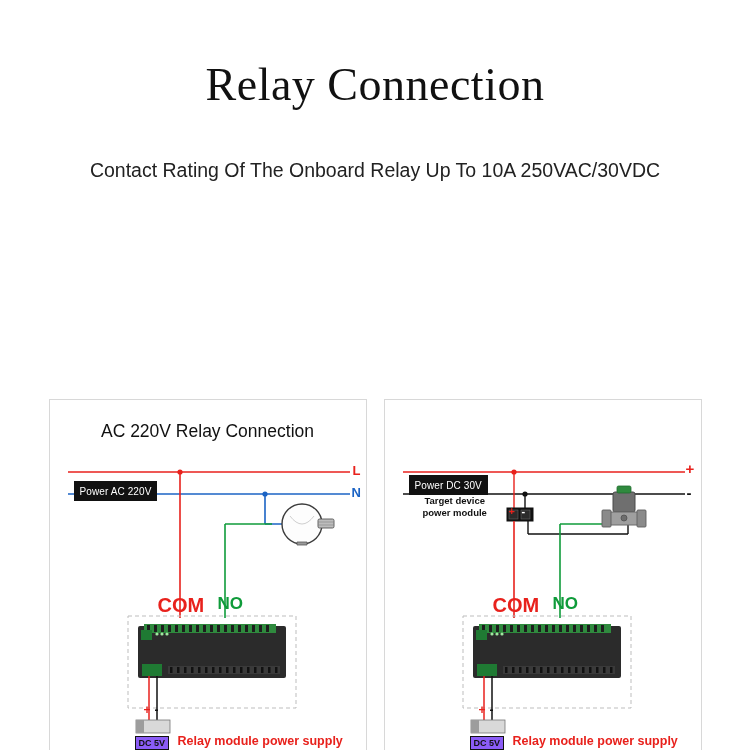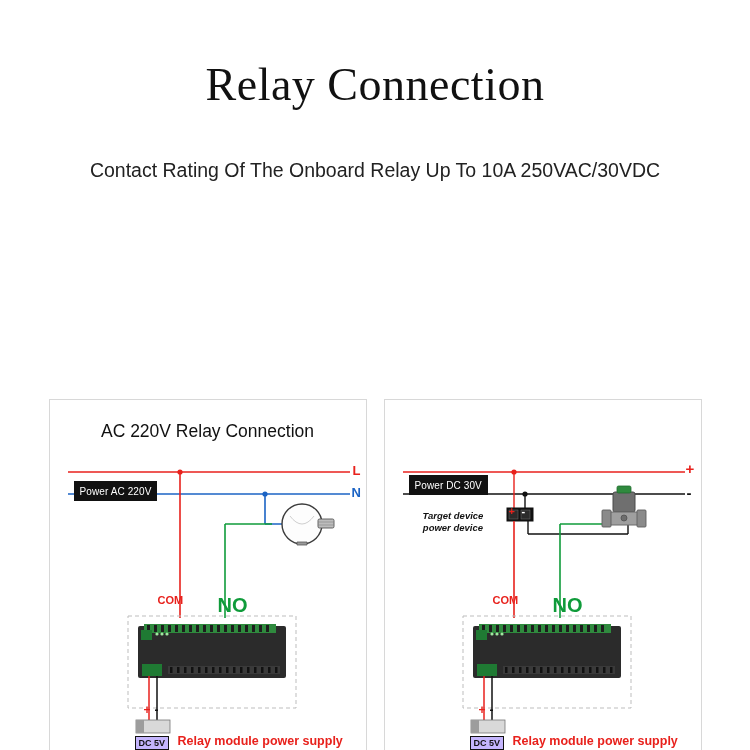--- a/index.html
+++ b/index.html
@@ -87,36 +87,36 @@
     color: #fff;
     padding: 5px 6px 4px 6px;
     font-size: 10px;
     font-weight: 400;
     letter-spacing: 0.1px;
   }
   .lbl-L { color: #e8211c; font-size: 13px; font-weight: 700; }
   .lbl-N { color: #1b63c4; font-size: 13px; font-weight: 700; }
   .lbl-plus { color: #e8211c; font-size: 15px; font-weight: 700; }
   .lbl-minus { color: #111; font-size: 15px; font-weight: 700; }
-  .lbl-com { color: #e8211c; font-size: 11px; font-weight: 700; }
-  .lbl-no { color: #0f9b3a; font-size: 20px; font-weight: 700; }
+  .lbl-com { color: #e8211c; font-size: 20px; font-weight: 700; }
+  .lbl-no { color: #0f9b3a; font-size: 17px; font-weight: 700; }
   .lbl-supply {
     color: #111;
     font-size: 9.5px;
     font-weight: 700;
     line-height: 1.25;
     text-align: center;
   }
   .lbl-dc5v {
     border: 1px solid #111;
     color: #111;
     font-size: 9px;
     font-weight: 700;
     padding: 1px 3px;
-    background: #c4b5fd;
+    background: #8b5cf6;
   }
   .lbl-relaypwr {
     color: #e8211c;
     font-size: 12.5px;
     font-weight: 700;
   }
 </style>
 </head>
 <body>
 
@@ -320,23 +320,23 @@
           <line x1="99" y1="228" x2="99" y2="272" stroke="#e8211c" stroke-width="1.5"></line>
           <line x1="107" y1="228" x2="107" y2="272" stroke="#111111" stroke-width="1.5"></line>
           <rect x="86" y="272" width="34" height="13" fill="#d9d9d9" stroke="#777" stroke-width="0.8"></rect>
           <rect x="86" y="272" width="8" height="13" fill="#9d9d9d"></rect>
         </svg>
 
         <div class="lbl lbl-power" style="left:24px; top:27px;">Power DC 30V</div>
         <div class="lbl lbl-plus" style="left:301px; top:12px;">+</div>
         <div class="lbl lbl-minus" style="left:302px; top:36px;">-</div>
 
-        <div class="lbl lbl-supply" style="left:38px; top:62px;font-style:italic;">
+        <div class="lbl lbl-supply" style="left:38px; top:47px;">
           <div>Target device</div>
-          <div>power device</div>
+          <div>power module</div>
         </div>
         <div class="lbl" style="left:124px; top:57px; color:#e8211c; font-size:11px;">+</div>
         <div class="lbl" style="left:137px; top:57px; color:#ffffff; font-size:11px;">-</div>
 
         <div class="lbl lbl-com" style="left:108px; top:146px;">COM</div>
         <div class="lbl lbl-no" style="left:168px; top:146px;">NO</div>
 
         <div class="lbl" style="left:94px; top:255px; color:#e8211c; font-size:12px;">+</div>
         <div class="lbl" style="left:105px; top:255px; color:#111; font-size:12px;">-</div>
         <div class="lbl lbl-dc5v" style="left:85px; top:288px;">DC 5V</div>

